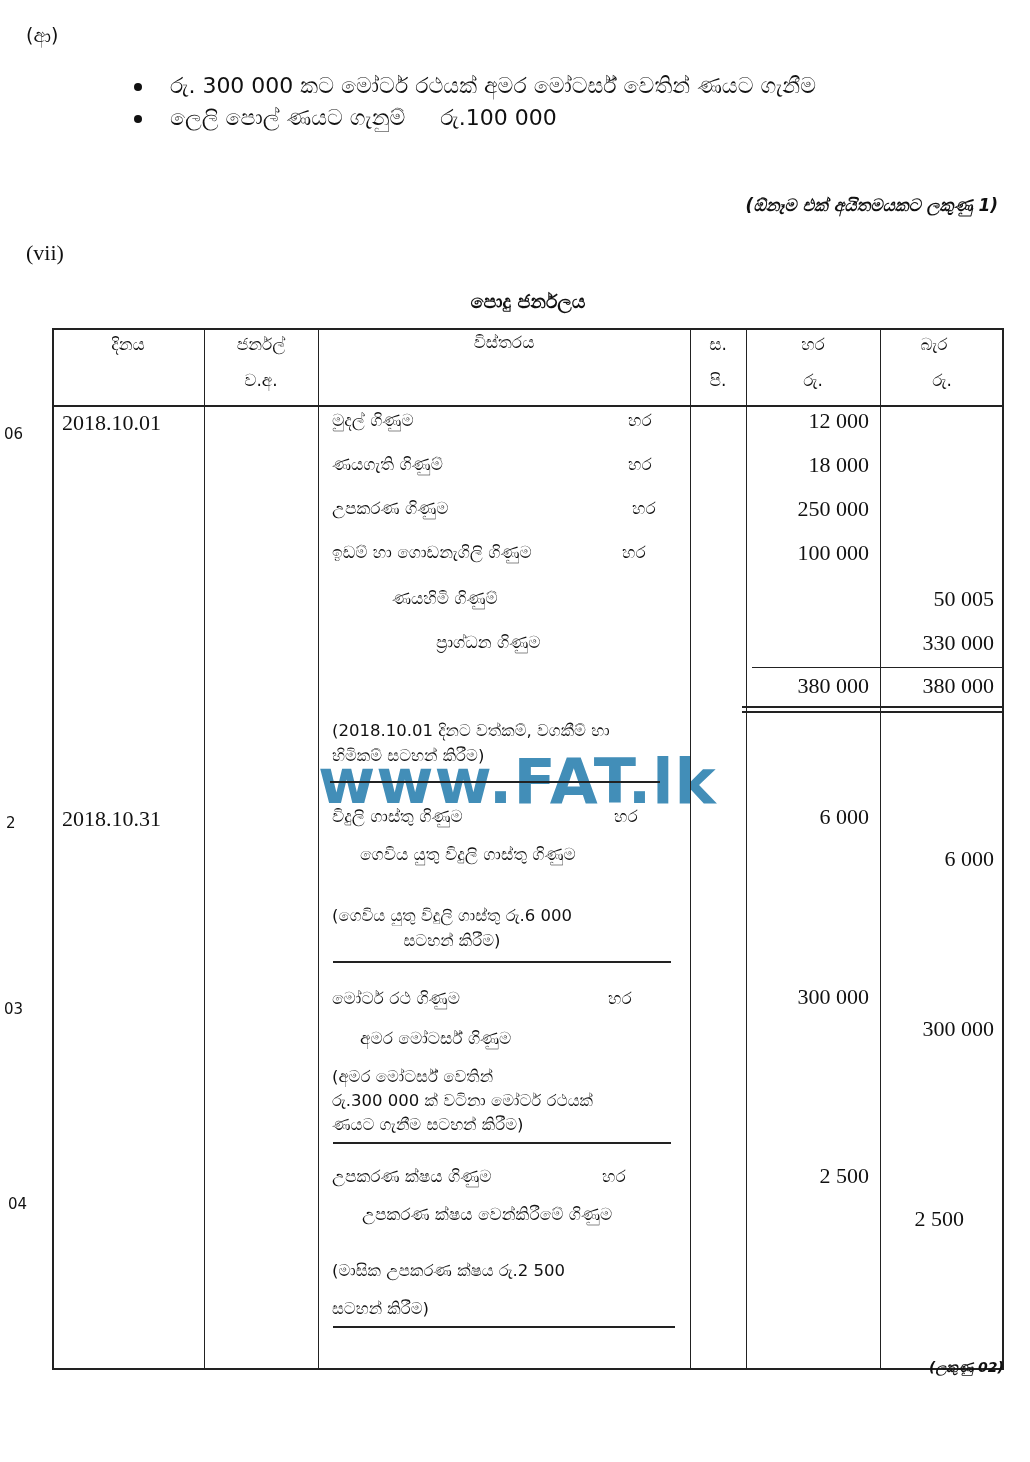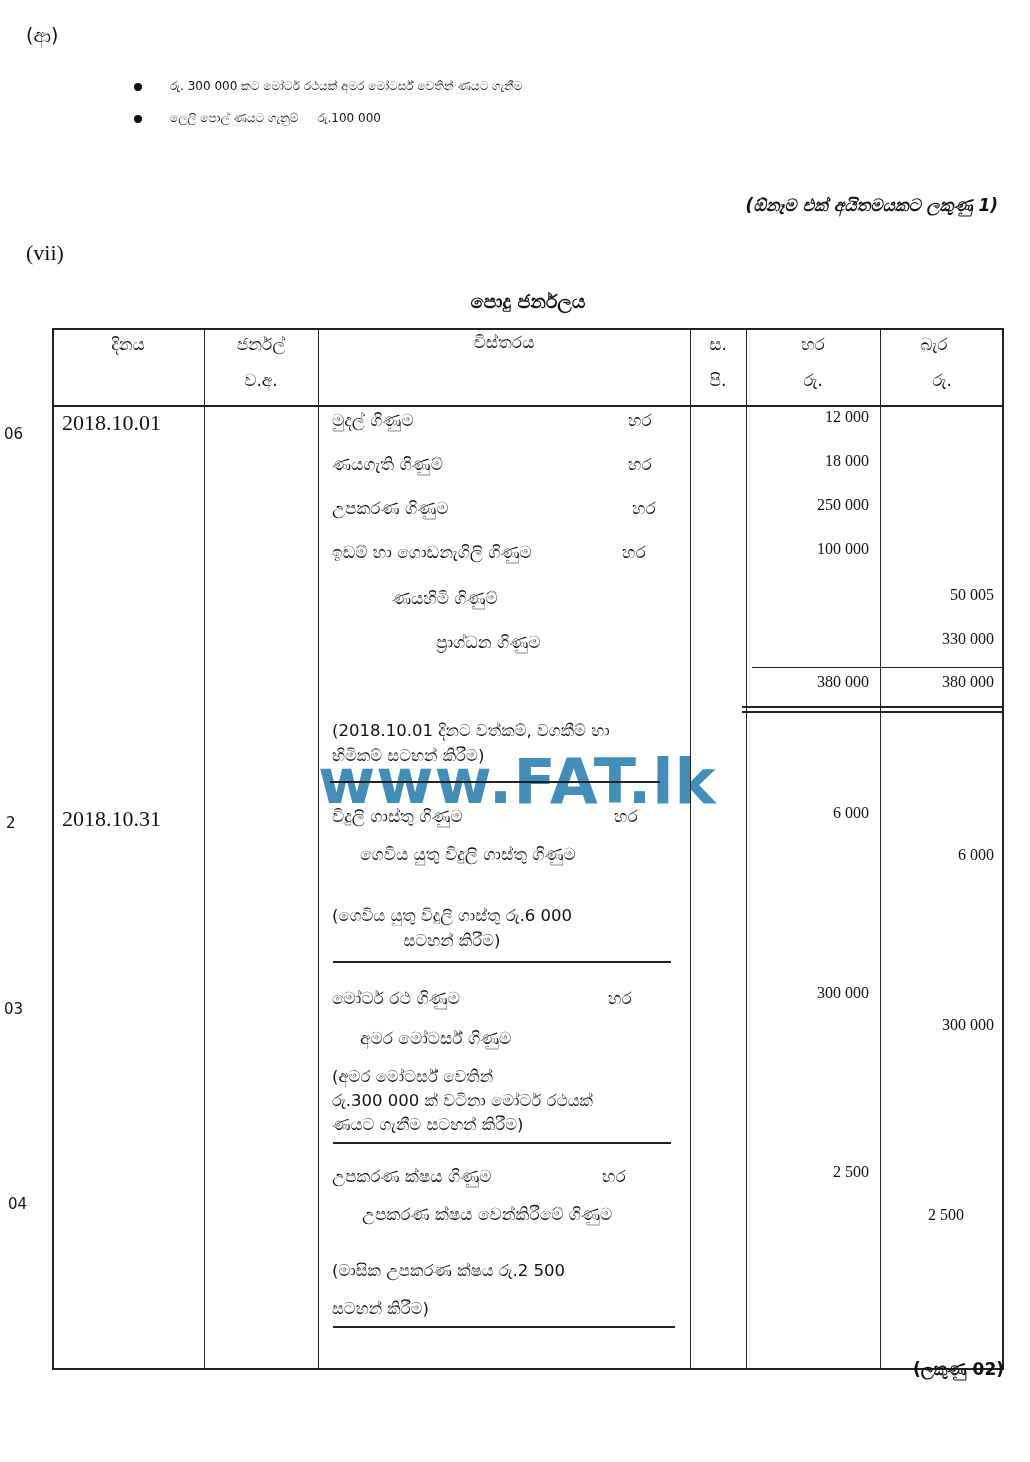--- a/index.html
+++ b/index.html
@@ -22,21 +22,21 @@
       font-size: 19px;
     }
     .bullets {
       left: 130px; top: 70px;
       margin: 0; padding: 0;
       list-style: none;
     }
     .bullets li {
       position: relative;
       padding-left: 40px;
-      font-size: 12px;
+      font-size: 22px;
       height: 32px;
       line-height: 32px;
       white-space: pre;
     }
     .bullets li .dot {
       position: absolute;
       left: 4px; top: 13px;
       width: 8px; height: 8px;
       border-radius: 50%;
       background: #111;
@@ -107,21 +107,21 @@
     }
     .narr {
       position: absolute;
       font-size: 16.5px;
       line-height: 25px;
       white-space: pre;
     }
     .amt {
       position: absolute;
       font-family: "Liberation Serif", serif;
-      font-size: 16px;
+      font-size: 22px;
       text-align: right;
       white-space: pre;
     }
     .amt-dr { width: 120px; }
     .amt-cr { width: 120px; }
 
     .watermark {
       position: absolute;
       left: 318px; top: 700px;
       font-family: "DejaVu Sans", sans-serif;
@@ -130,21 +130,22 @@
       letter-spacing: 1px;
       color: #0369a1;
       opacity: 0.75;
       z-index: 0;
       margin-top: 45px;
     }
     .fg { z-index: 1; }
 
     .footer-marks {
       right: 26px; top: 1359px;
-      font-size: 17px;
+      font-size: 14px;
+      font-style: italic;
       font-weight: bold;
     }
   </style>
 </head>
 <body>
 
 <div class="abs part-label">(ආ)</div>
 
 <ul class="abs bullets">
   <li><span class="dot"></span><span>රු. 300 000 කට මෝටර් රථයක් අමර මෝටර්ස් වෙතින් ණයට ගැනීම</span></li>

